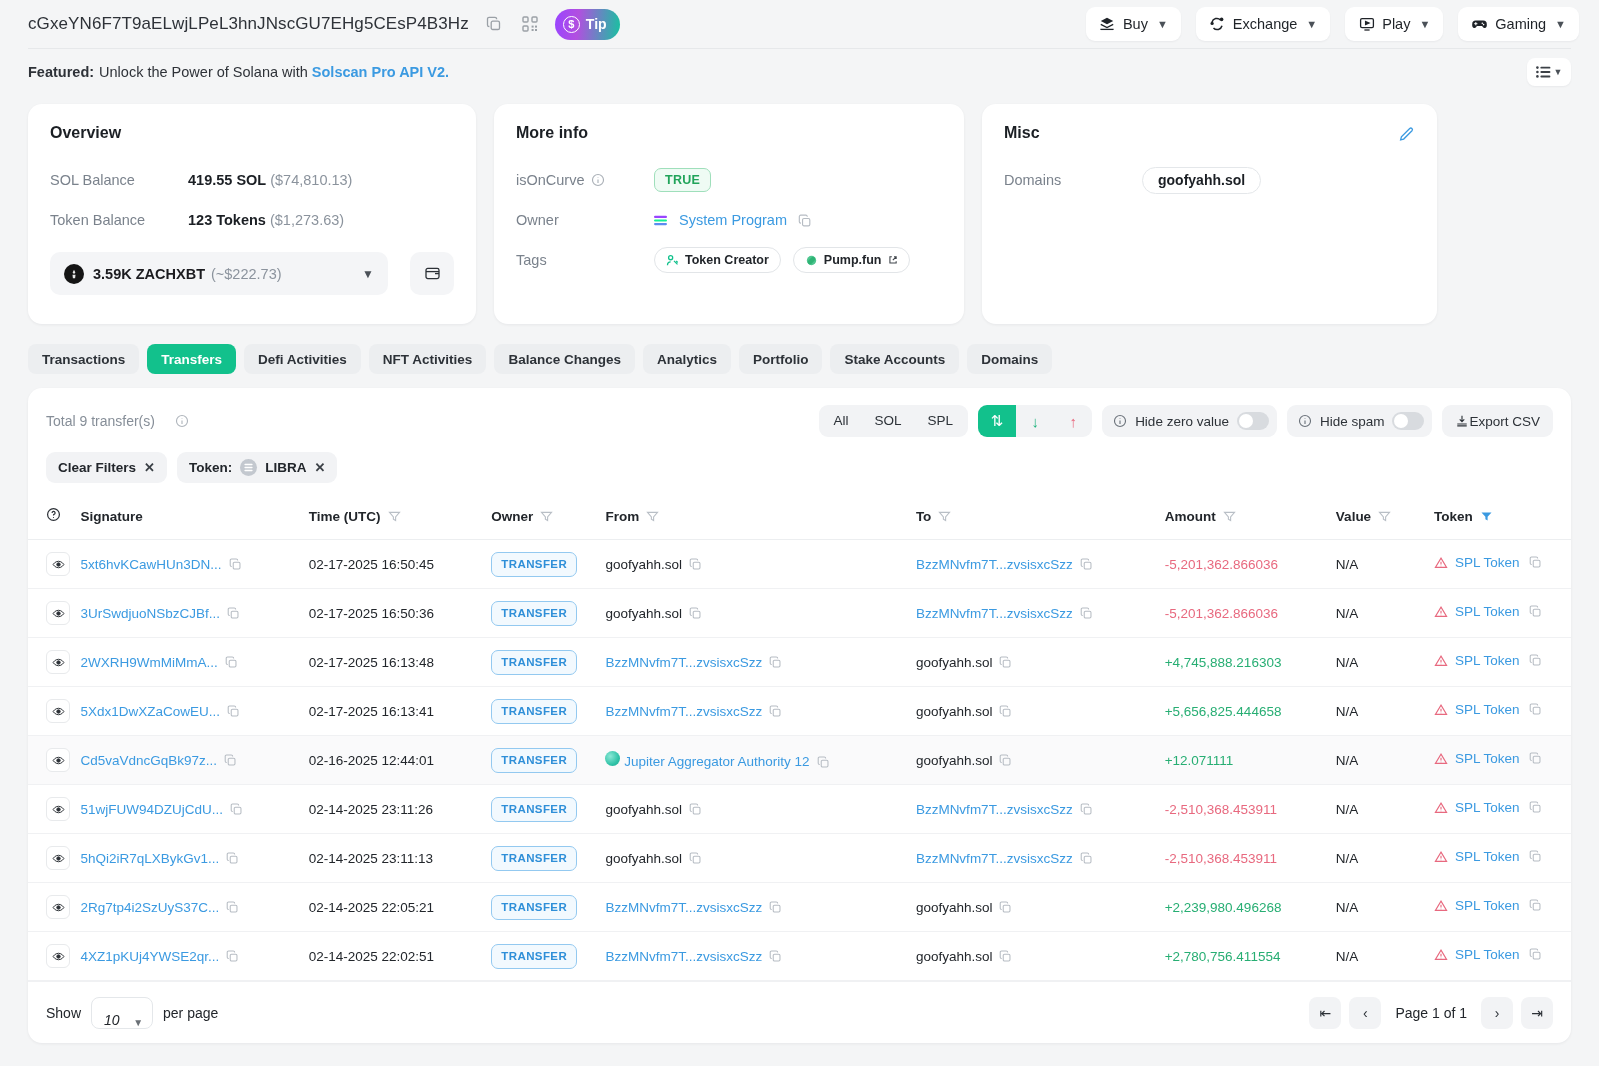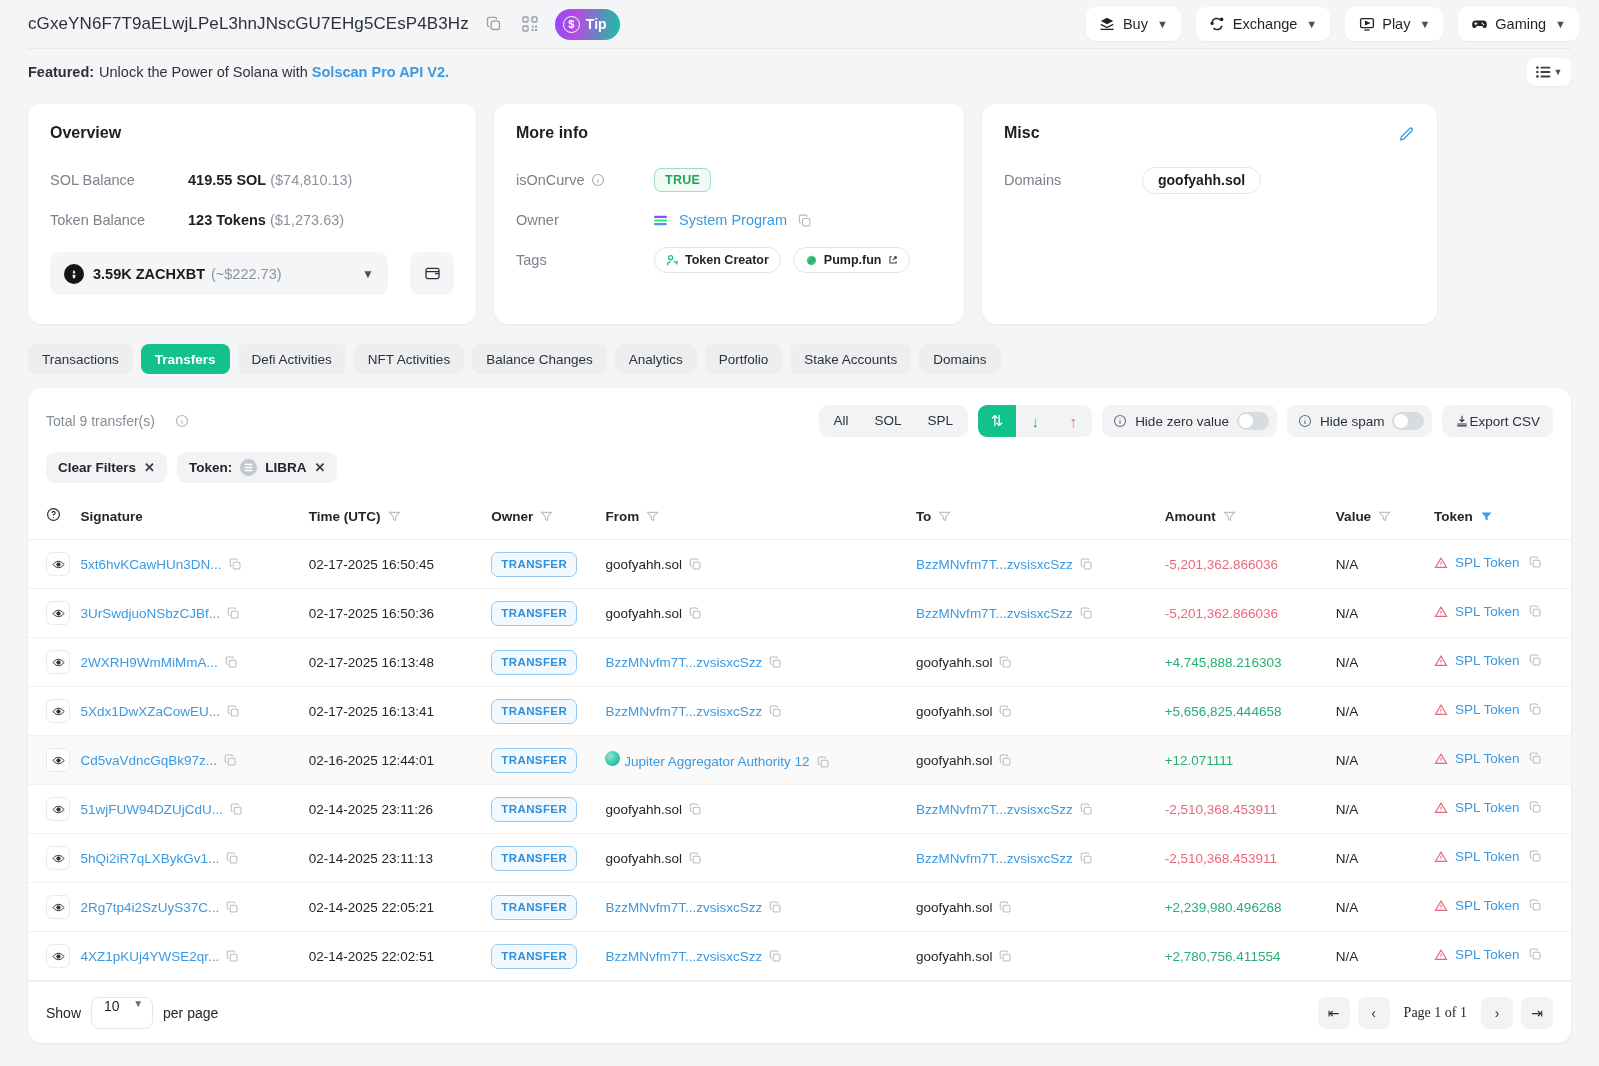--- a/index.html
+++ b/index.html
@@ -117,21 +117,21 @@
     border: 1px solid #e4e7ea; border-radius: 15px; font-size: 14px;
     font-weight: 700; color: #1b1f24; cursor: pointer; background:#fff;
   }
   .edit-ico { position: absolute; top: 22px; right: 22px; color: #3b9ae1; cursor: pointer; }
 
   
   .tabs { display: flex; gap: 8px; padding: 20px 28px 0 28px; }
   .tab {
     height: 30px; border-radius: 8px; padding: 0 14px; display: flex;
     align-items: center; font-size: 13.5px; color: #2d3238; background: #eceef0;
-    cursor: pointer; font-weight: 400;
+    cursor: pointer; font-weight: 700;
   }
   .tab.active { background: #12c18c; color: #fff; font-weight: 700; }
 
   
   .panel {
     margin: 14px 28px 0 28px; background: #fff; border-radius: 14px;
     box-shadow: 0 1px 3px rgba(16,24,40,.06); padding: 16px 0 0 0;
     height: 655px; overflow: hidden;
   }
   .panel-top { display: flex; align-items: center; padding: 0 18px; height: 34px; }
@@ -232,30 +232,30 @@
   }
   .plain { color: #22262b; }
 
   
   .pager {
     display: flex; align-items: center; padding: 0 18px; height: 62px;
     border-top: 1px solid #f0f1f3; font-size: 14px; color: #22262b;
   }
   .show-sel {
     margin: 0 10px; height: 32px; min-width: 62px; border: 1px solid #e4e7ea;
-    border-radius: 8px; display: flex; align-items: flex-start; justify-content: space-between;
-    padding: 0 9px 0 12px; gap: 10px; cursor: pointer; background: #fff;
+    border-radius: 8px; display: flex; align-items: flex-end; justify-content: space-between;
+    padding: 0 9px 0 12px; gap: 10px; cursor: pointer; background: #fff; font-style: italic;
   }
   .pg-right { margin-left: auto; display: flex; align-items: center; gap: 8px; }
   .pg-btn {
     width: 32px; height: 32px; background: #f2f3f5; border-radius: 8px;
     display: flex; align-items: center; justify-content: center; cursor: pointer;
     color: #2c3137; font-size: 14px;
   }
-  .pg-label { font-size: 14px; color: #22262b; padding: 0 6px; font-family: Liberation Serif, serif; }
+  .pg-label { font-size: 14px; color: #22262b; padding: 0 6px; }
   svg { display: block; }
 </style>
 </head>
 <body>
 
 <div class="page">
 
   <div class="topbar">
     <div class="addr">cGxeYN6F7T9aELwjLPeL3hnJNscGU7EHg5CEsP4B3Hz</div>
     <div class="icon-btn-plain">

